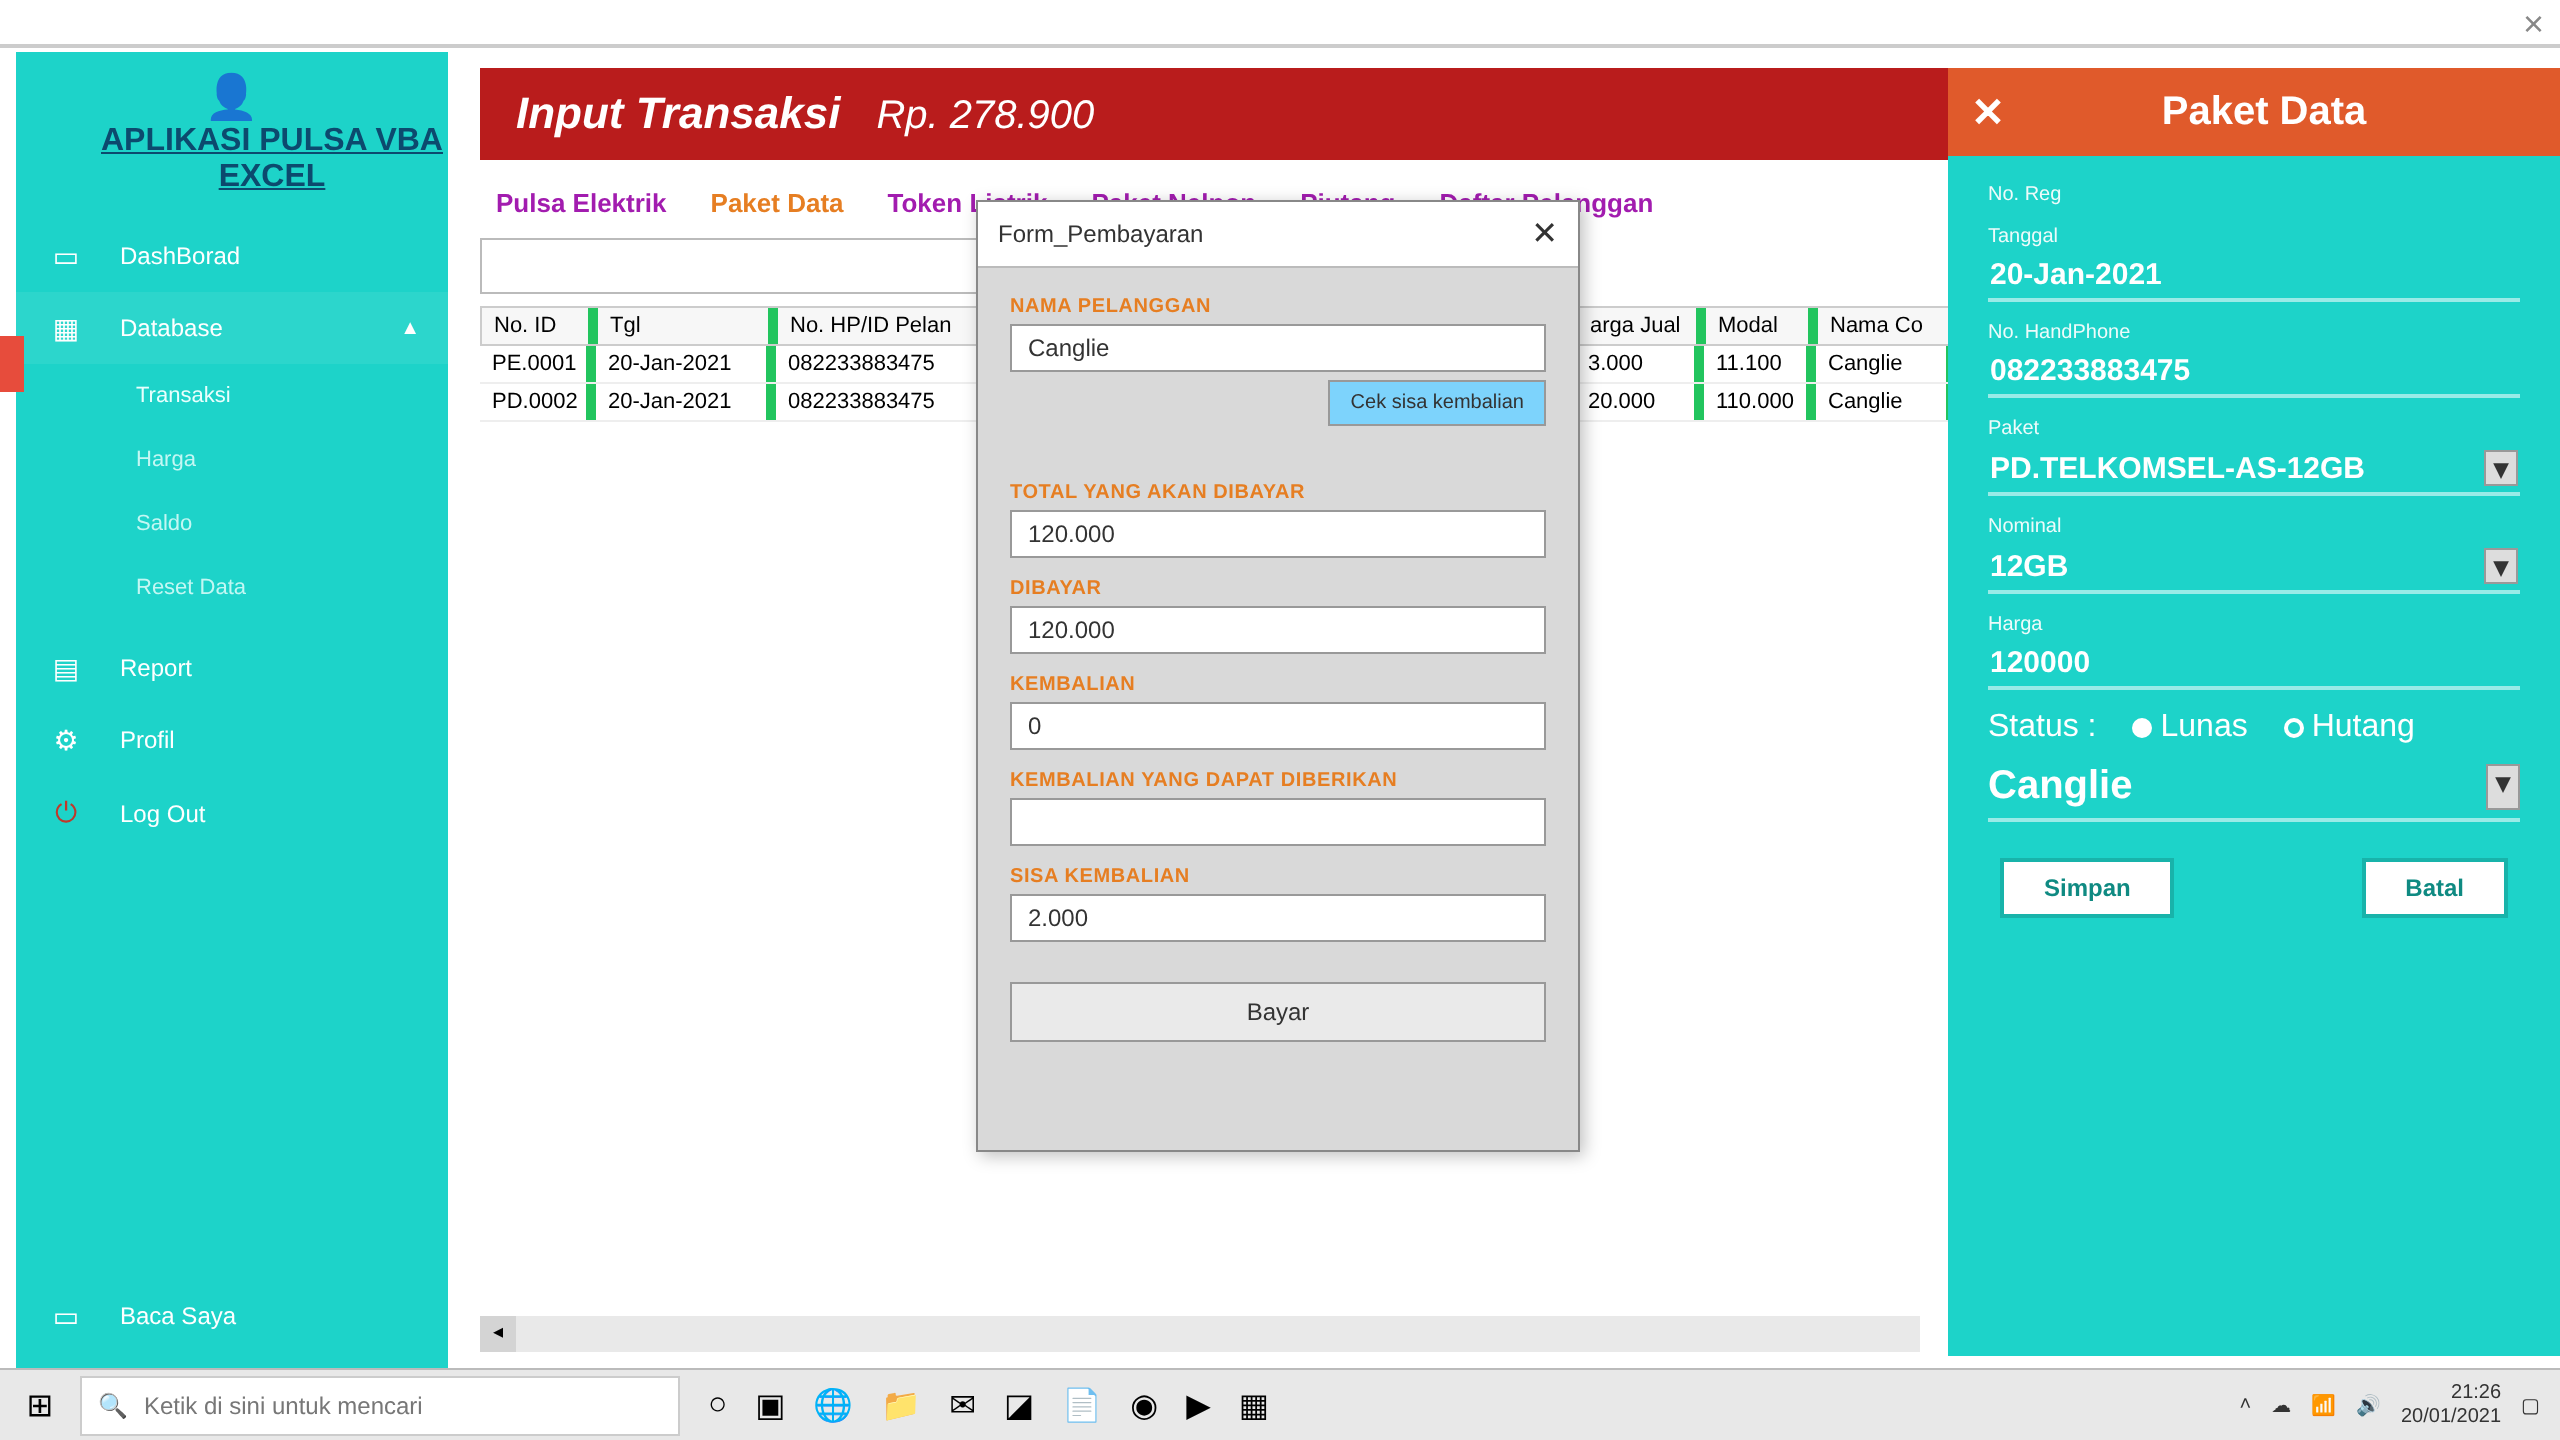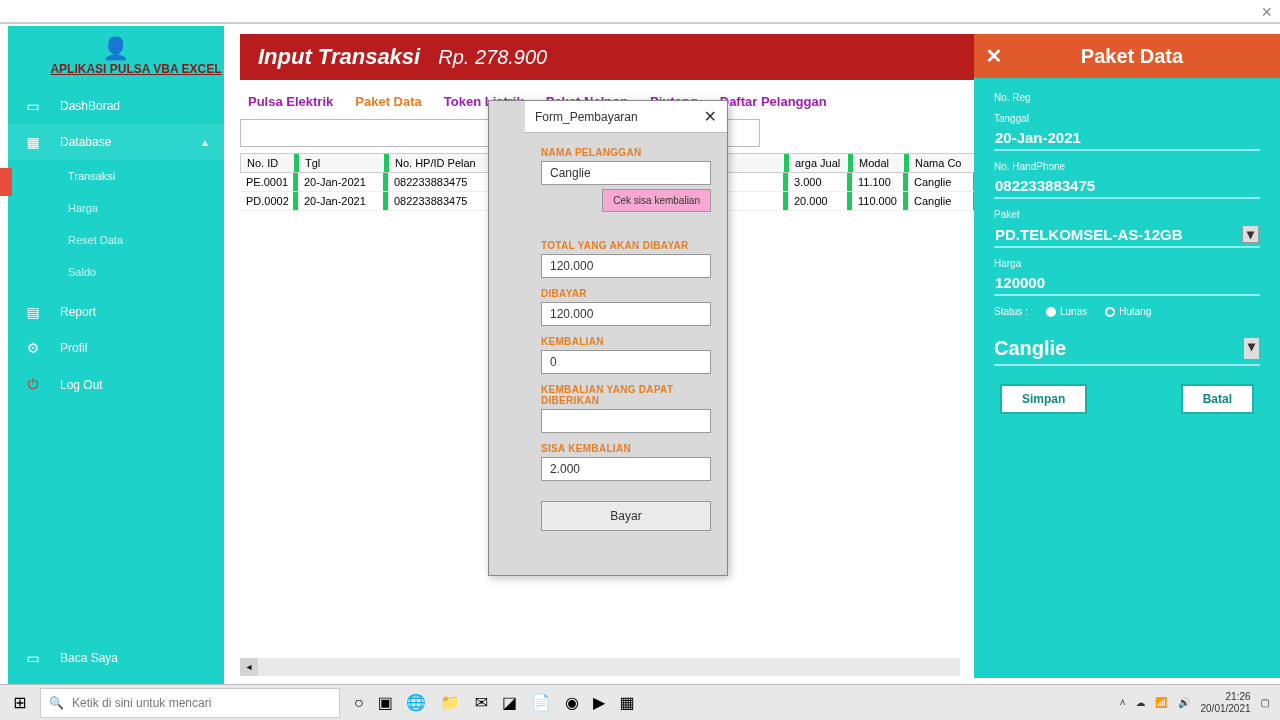--- a/index.html
+++ b/index.html
@@ -8,21 +8,21 @@
 .window-close-top { position: absolute; top: 2px; right: 8px; font-size: 18px; color: #888; z-index: 5;}
 .topbar { position: absolute; top: 22px; left: 0; right: 0; height: 2px; background: #ccc; }
 .red-edge { position: absolute; top: 168px; left: 0; width: 12px; height: 28px; background: #e74c3c; z-index: 3; }
 
 .sidebar {
   position: absolute; top: 26px; left: 8px; width: 216px; bottom: 32px;
   background: #1dd3c9; z-index: 2;
 }
 .logo-area { text-align: center; padding: 10px 0 6px 0; }
 .logo-icon { font-size: 22px; }
-.logo-text { color: #7f1d1d; font-weight: bold; font-size: 12px; text-decoration: underline; padding-left: 40px; }
+.logo-text { color: #0c4a6e; font-weight: bold; font-size: 16px; text-decoration: underline; padding-left: 40px; }
 .side-item { display: flex; align-items: center; gap: 16px; padding: 10px 10px 10px 14px; color: #fff; font-size: 12px; cursor: pointer; }
 .side-item .mi { width: 22px; text-align: center; font-size: 14px; }
 .side-item.indent { padding-left: 60px; font-size: 11px; color: #e8fffd; }
 .side-item.dim { opacity: 0.82; }
 .side-item.active-parent { background: rgba(255,255,255,0.07); position: relative; }
 .side-item.active-parent::after { content: "▲"; position: absolute; right: 14px; font-size: 10px; color: #fff; }
 .side-item.logout .mi { color: #c0392b; }
 .side-spacer { height: 6px; }
 .side-bottom { position: absolute; bottom: 12px; left: 0; right: 0; }
 
@@ -54,42 +54,41 @@
   background: #1dd3c9; z-index: 4;
 }
 .panel-header { background: #e05a2b; color: #fff; display: flex; align-items: center; height: 44px; }
 .panel-header .x { width: 40px; text-align: center; font-size: 20px; font-weight: bold; cursor: pointer;}
 .panel-header .t { flex: 1; text-align: center; font-size: 20px; font-weight: bold; padding-right: 30px;}
 .panel-body { padding: 14px 20px; color: #fff; font-size: 11px; }
 .field { margin-bottom: 10px; }
 .field .lbl { font-size: 10px; opacity: 0.92; margin-bottom: 2px; }
 .field .val { font-size: 15px; font-weight: bold; border-bottom: 2px solid rgba(255,255,255,0.55); padding: 3px 1px; display:flex; justify-content:space-between; align-items:center;}
 .field .dd::after{ content:"▾"; background:#ddd; color:#333; padding:0 4px; font-size:14px; border:1px solid #999;}
-.status-row { display: flex; align-items: center; gap: 18px; margin: 10px 0 16px 0; font-size: 10px;}
+.status-row { display: flex; align-items: center; gap: 18px; margin: 10px 0 5px 0; font-size: 16px;}
 .status-row .r { display:flex; align-items:center; gap:4px;}
 .radio{width:10px;height:10px;border-radius:50%;border:2px solid #fff;display:inline-block;}
 .radio.on{background:#fff;}
 .cust-name { font-size: 20px; font-weight: bold; border-bottom: 2px solid rgba(255,255,255,0.55); padding: 4px 0; display:flex; justify-content:space-between;}
 .cust-name::after{content:"▾"; background:#ddd; color:#333; padding:0 4px; font-size:14px; border:1px solid #999;}
 .panel-buttons { display: flex; justify-content: space-between; margin-top: 18px; padding: 0 6px;}
 .pbtn { background: #fff; color: #0f8a82; border: 2px solid #18b3aa; padding: 6px 20px; font-size: 12px; font-weight: bold; cursor: pointer;}
 
 .modal {
-  position: absolute; top: 100px; left: 488px; width: 240px; height: 476px;
+  position: absolute; top: 100px; left: 488px; width: 302px; height: 476px;
   background: #d9d9d9; border: 1px solid #888; box-shadow: 2px 2px 8px rgba(0,0,0,0.25);
   z-index: 10;
-  padding-left: 36px;
 }
 .modal-title { background: #fff; border-bottom: 1px solid #bbb; padding: 6px 10px; font-size: 12px; display: flex; justify-content: space-between; align-items: center; color:#333;}
 .modal-title .x { font-size: 16px; cursor: pointer; }
 .modal-body { padding: 14px 16px 10px 16px; }
 .mfield { margin-bottom: 10px; }
 .mlabel { color: #e67e22; font-size: 10px; font-weight: bold; letter-spacing: 0.3px; margin-bottom: 3px;}
 .minput { width: 100%; height: 24px; background: #fff; border: 1px solid #999; padding: 2px 8px; font-size: 12px; color:#333;}
-.cek-btn { float: right; background: #f9a8d4; border: 1px solid #999; font-size: 10px; padding: 5px 10px; margin-top: 4px; cursor: pointer; color:#333;}
+.cek-btn { float: right; background: #7dd3fc; border: 1px solid #999; font-size: 10px; padding: 5px 10px; margin-top: 4px; cursor: pointer; color:#333;}
 .clear { clear: both; height: 18px; }
 .bayar-btn { width: 100%; height: 30px; background: #eaeaea; border: 1px solid #999; font-size: 12px; cursor: pointer; margin-top: 10px; color:#333;}
 
 .taskbar {
   position: absolute; bottom: 0; left: 0; right: 0; height: 36px;
   background: #e8e8e8; border-top: 1px solid #bbb;
   display: flex; align-items: center; font-size: 12px; z-index: 20;
 }
 .start { width: 40px; height: 36px; display: flex; align-items: center; justify-content: center; font-size: 16px;}
 .search { flex: 0 0 300px; height: 30px; border: 1px solid #ccc; background: #fff; display: flex; align-items: center; padding: 0 8px; color: #777; gap: 8px;}
@@ -118,24 +117,24 @@
     <span class="mi">▦</span>
     <span>Database</span>
   </div>
   <div class="side-item indent">
       <span>Transaksi</span>
     </div>
   <div class="side-item indent dim">
       <span>Harga</span>
     </div>
   <div class="side-item indent dim">
+      <span>Saldo</span>
+    </div>
+  <div class="side-item indent dim">
       <span>Reset Data</span>
-    </div>
-  <div class="side-item indent dim">
-      <span>Saldo</span>
     </div>
   <div class="side-spacer"></div>
   <div class="side-item">
     <span class="mi">▤</span>
     <span>Report</span>
   </div>
   <div class="side-item">
     <span class="mi">⚙</span>
     <span>Profil</span>
   </div>
@@ -219,20 +218,26 @@
     <div class="field">
         <div class="lbl">No. HandPhone</div>
         <div class="val">
           <span>082233883475</span>
         </div>
       </div>
     <div class="field">
         <div class="lbl">Paket</div>
         <div class="val dd">
           <span>PD.TELKOMSEL-AS-12GB</span>
+        </div>
+      </div>
+    <div class="field">
+        <div class="lbl">Nominal</div>
+        <div class="val dd">
+          <span>12GB</span>
         </div>
       </div>
     <div class="field">
         <div class="lbl">Harga</div>
         <div class="val">
           <span>120000</span>
         </div>
       </div>
     <div class="status-row">
       <span>Status :</span>

